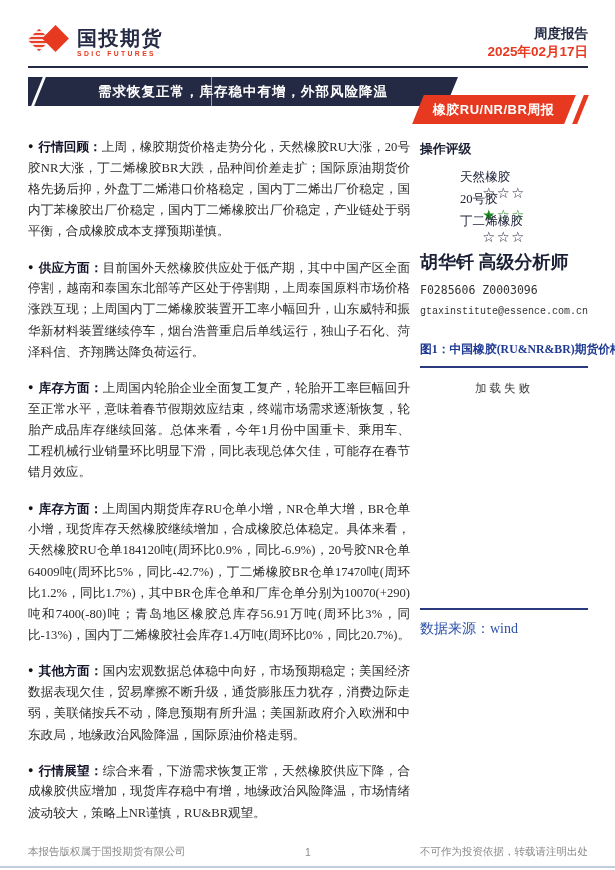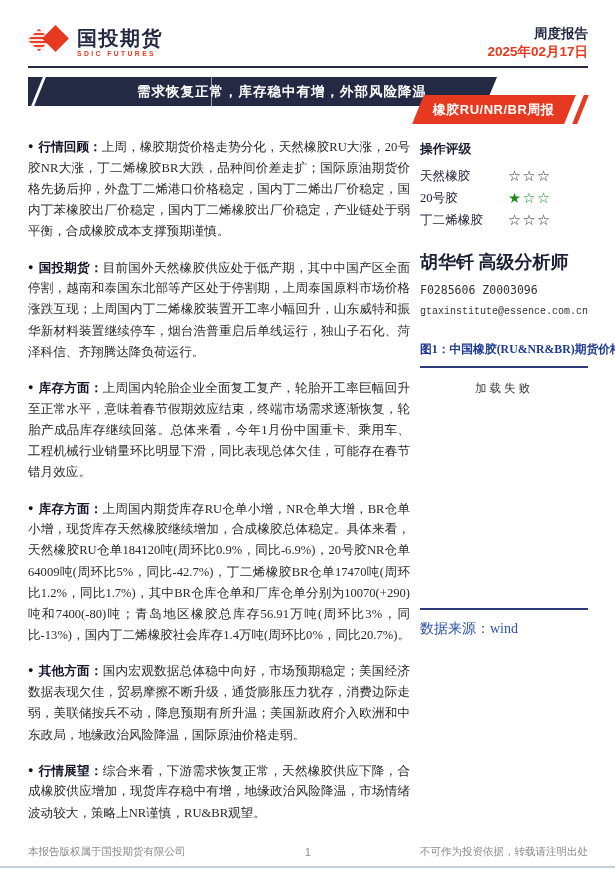--- a/index.html
+++ b/index.html
@@ -24,21 +24,21 @@
   .header-right{text-align:right;line-height:16px;padding-top:2px;}
   .report-type{font-size:13.5px;font-weight:bold;color:#252a44;}
   .report-date{font-size:13.5px;font-weight:bold;color:#e6391f;margin-top:2px;}
   .header-rule{margin-top:6px;border-bottom:2.5px solid #252a44;}
 
   
   .banner{position:relative;height:47px;margin-top:9px;}
   .banner-bar{
     position:absolute;left:0;top:0;width:430px;height:29px;background:#252a44;
     clip-path:polygon(0 0,100% 0,calc(100% - 12px) 100%,0 100%);
-    display:flex;align-items:center;justify-content:center;padding-left:39px;
+    display:flex;align-items:center;justify-content:center;
   }
   .banner-title{color:#fff;font-size:13.5px;font-weight:bold;letter-spacing:1px;}
   .banner-slash{
     position:absolute;left:9px;top:-1px;height:31px;width:3px;background:#fff;
     transform:skewX(-22deg);
   }
   .banner-vline{
     position:absolute;left:183px;top:0;height:29px;width:1px;background:rgba(255,255,255,.55);
   }
   .banner-tag{
@@ -61,21 +61,21 @@
     text-align:justify;font-family:"Liberation Serif","DejaVu Serif",serif;
   }
   .bullet{font-size:9px;vertical-align:1.5px;margin-right:5px;color:#111;}
   .para-label{font-weight:bold;color:#14142b;}
   .para-text{color:#2a2a2a;}
 
   
   .rating-title{font-size:12.8px;font-weight:bold;color:#1a1f33;margin:5px 0 11px 0;
     font-family:"Liberation Serif","DejaVu Serif",serif;}
   .rating-row{display:flex;align-items:center;margin-bottom:8px;height:14px;
-    font-family:"Liberation Serif","DejaVu Serif",serif;}
+    font-family:"Liberation Serif","DejaVu Serif",serif;flex-direction:column;}
   .rating-name{width:88px;font-size:12.6px;color:#1a1f33;}
   .rating-stars{font-size:14.5px;letter-spacing:1.5px;line-height:1;}
 
   .analyst{margin-top:23px;font-size:18px;font-weight:bold;color:#1a1f33;
     font-family:"Liberation Serif","DejaVu Serif",serif;}
   .creds{margin-top:9px;font-size:11.5px;color:#333;font-family:"DejaVu Sans Mono","Liberation Mono",monospace;}
   .phone{margin-top:21px;font-size:11.5px;color:#333;font-family:"DejaVu Sans Mono","Liberation Mono",monospace;}
   .email{margin-top:9px;font-size:10px;color:#333;font-family:Liberation Mono, monospace;white-space:nowrap;}
 
   .fig-caption{
@@ -144,21 +144,21 @@
       <div class="banner-tag">
         <span class="banner-tag-inner">橡胶RU/NR/BR周报</span>
       </div>
       <div class="banner-tag-sliver"></div>
     </div>
 
     <div class="main">
 
       <div class="left-col">
         <p class="para"><span class="bullet">●</span><span class="para-label">行情回顾：</span><span class="para-text">上周，橡胶期货价格走势分化，天然橡胶RU大涨，20号胶NR大涨，丁二烯橡胶BR大跌，品种间价差走扩；国际原油期货价格先扬后抑，外盘丁二烯港口价格稳定，国内丁二烯出厂价稳定，国内丁苯橡胶出厂价稳定，国内丁二烯橡胶出厂价稳定，产业链处于弱平衡，合成橡胶成本支撑预期谨慎。</span></p>
-        <p class="para"><span class="bullet">●</span><span class="para-label">国投期货：</span><span class="para-text">目前国外天然橡胶供应处于低产期，其中中国产区全面停割，越南和泰国东北部等产区处于停割期，上周泰国原料市场价格涨跌互现；上周国内丁二烯橡胶装置开工率小幅回升，山东威特和振华新材料装置继续停车，烟台浩普重启后单线运行，独山子石化、菏泽科信、齐翔腾达降负荷运行。</span></p>
+        <p class="para"><span class="bullet">●</span><span class="para-label">供应方面：</span><span class="para-text">目前国外天然橡胶供应处于低产期，其中中国产区全面停割，越南和泰国东北部等产区处于停割期，上周泰国原料市场价格涨跌互现；上周国内丁二烯橡胶装置开工率小幅回升，山东威特和振华新材料装置继续停车，烟台浩普重启后单线运行，独山子石化、菏泽科信、齐翔腾达降负荷运行。</span></p>
         <p class="para"><span class="bullet">●</span><span class="para-label">库存方面：</span><span class="para-text">上周国内轮胎企业全面复工复产，轮胎开工率巨幅回升至正常水平，意味着春节假期效应结束，终端市场需求逐渐恢复，轮胎产成品库存继续回落。总体来看，今年1月份中国重卡、乘用车、工程机械行业销量环比明显下滑，同比表现总体欠佳，可能存在春节错月效应。</span></p>
         <p class="para"><span class="bullet">●</span><span class="para-label">库存方面：</span><span class="para-text">上周国内期货库存RU仓单小增，NR仓单大增，BR仓单小增，现货库存天然橡胶继续增加，合成橡胶总体稳定。具体来看，天然橡胶RU仓单184120吨(周环比0.9%，同比-6.9%)，20号胶NR仓单64009吨(周环比5%，同比-42.7%)，丁二烯橡胶BR仓单17470吨(周环比1.2%，同比1.7%)，其中BR仓库仓单和厂库仓单分别为10070(+290)吨和7400(-80)吨；青岛地区橡胶总库存56.91万吨(周环比3%，同比-13%)，国内丁二烯橡胶社会库存1.4万吨(周环比0%，同比20.7%)。</span></p>
         <p class="para"><span class="bullet">●</span><span class="para-label">其他方面：</span><span class="para-text">国内宏观数据总体稳中向好，市场预期稳定；美国经济数据表现欠佳，贸易摩擦不断升级，通货膨胀压力犹存，消费边际走弱，美联储按兵不动，降息预期有所升温；美国新政府介入欧洲和中东政局，地缘政治风险降温，国际原油价格走弱。</span></p>
         <p class="para"><span class="bullet">●</span><span class="para-label">行情展望：</span><span class="para-text">综合来看，下游需求恢复正常，天然橡胶供应下降，合成橡胶供应增加，现货库存稳中有增，地缘政治风险降温，市场情绪波动较大，策略上NR谨慎，RU&amp;BR观望。</span></p>
       </div>
 
       <div class="right-col">
         <div class="rating-title">操作评级</div>
 
         <div class="rating-row">

